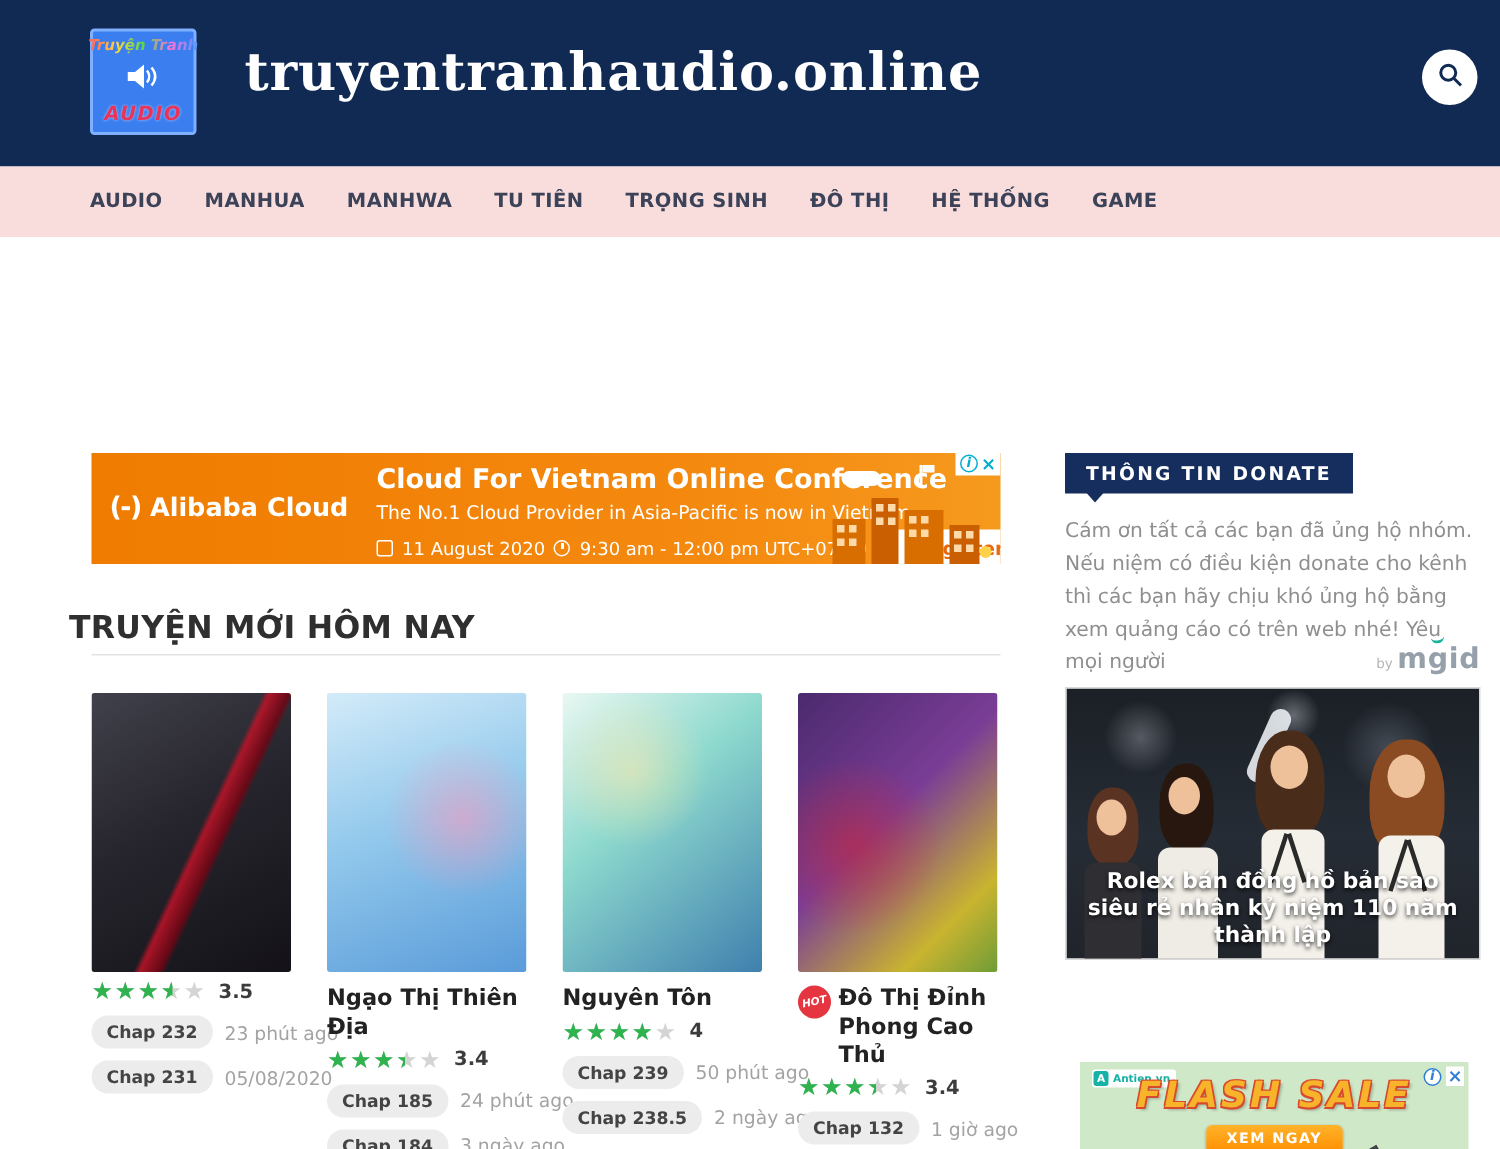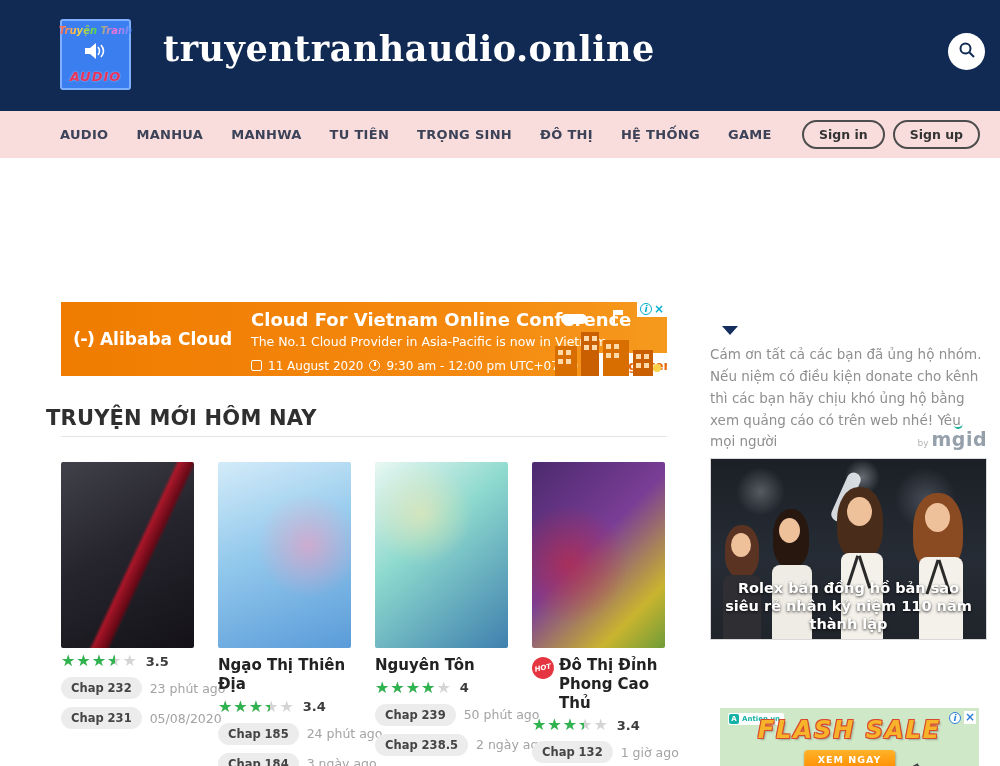--- a/index.html
+++ b/index.html
@@ -182,24 +182,20 @@
     <div class="nav-items">
         <a class="nav-item">AUDIO</a>
         <a class="nav-item">MANHUA</a>
         <a class="nav-item">MANHWA</a>
         <a class="nav-item">TU TIÊN</a>
         <a class="nav-item">TRỌNG SINH</a>
         <a class="nav-item">ĐÔ THỊ</a>
         <a class="nav-item">HỆ THỐNG</a>
         <a class="nav-item">GAME</a>
       </div>
-    <div class="nav-auth">
-      <button class="auth-btn">Sign in</button>
-      <button class="auth-btn">Sign up</button>
-    </div>
   </div>
 
   <div class="ad-banner">
     <div class="ali-logo">
       <span class="ali-mark">(-)</span>
       <span>Alibaba Cloud</span>
     </div>
     <div class="ad-head">Cloud For Vietnam Online Conference</div>
     <div class="ad-sub">The No.1 Cloud Provider in Asia-Pacific is now in Vietnam</div>
     <div class="ad-when">
@@ -303,20 +299,21 @@
         <span class="stars">★★★★★<span class="fill" style="width: 68%;">★★★★★</span></span>
         <span class="rating-num">3.4</span>
       </div>
     <div class="chap-row">
           <span class="chap-chip">Chap 132</span>
           <span class="chap-time">1 giờ ago</span>
         </div>
       </div>
   </div>
 
+  <div class="donate-ribbon">THÔNG TIN DONATE</div>
   <div class="donate-notch"></div>
   <div class="donate-text">Cám ơn tất cả các bạn đã ủng hộ nhóm. Nếu niệm có điều kiện donate cho kênh thì các bạn hãy chịu khó ủng hộ bằng xem quảng cáo có trên web nhé! Yêu mọi người</div>
 
   <div class="mgid-line">
     <span class="mgid-by">by</span><span class="mgid-brand">mgid</span><span class="mgid-accent"></span>
   </div>
 
   <div class="photo-ad">
     <div class="ring-light"></div>
 

